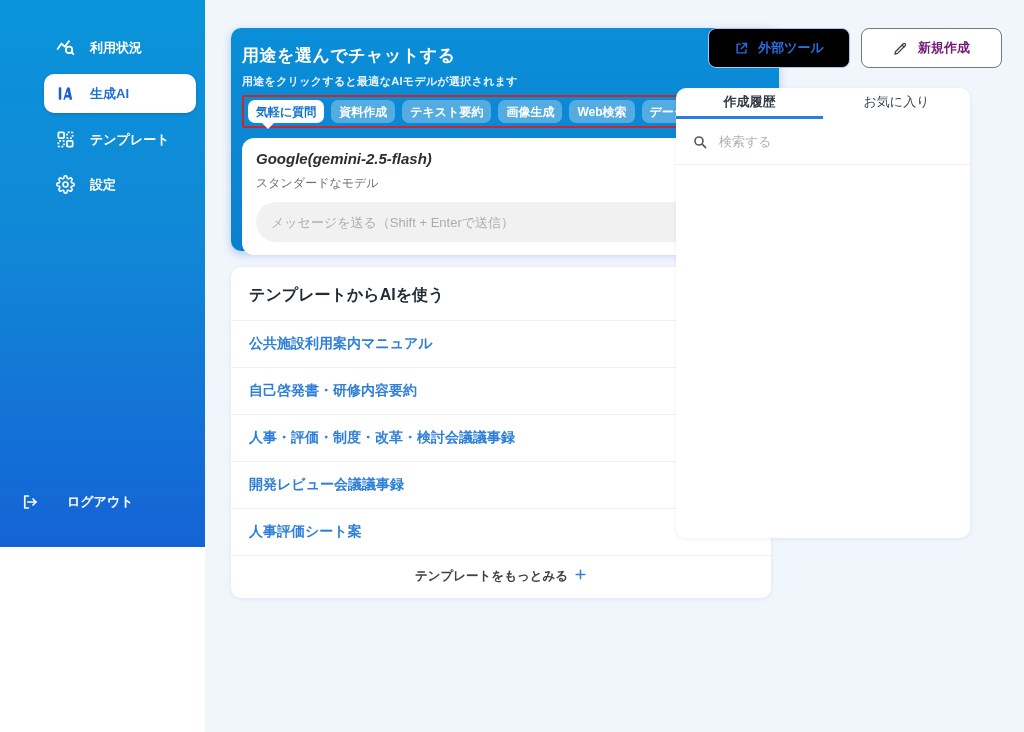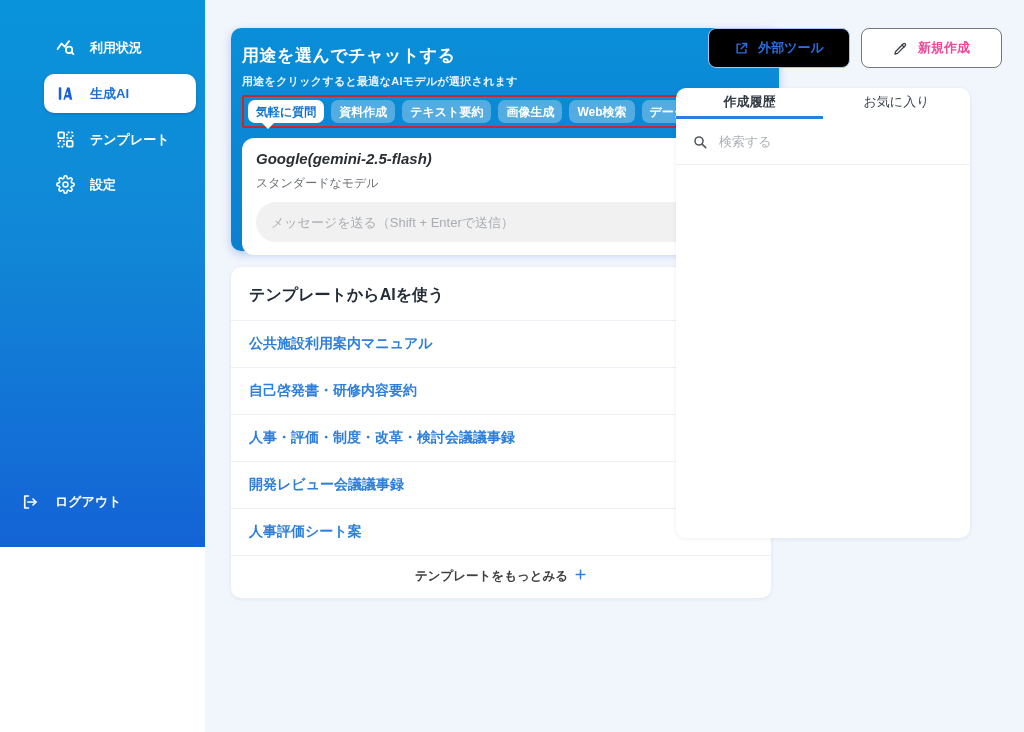--- a/index.html
+++ b/index.html
@@ -29,21 +29,21 @@
   }
   .nav-item .nav-icon { width:19px; height:19px; flex:0 0 19px; color:#ffffff; }
   .nav-item.active {
     background:#ffffff; color:#1d6fd2; border-radius:10px;
     margin:5px 9px; padding:10px 12px;
     box-shadow:0 1px 3px rgba(0,40,90,.25);
   }
   .nav-item.active .nav-icon { color:#1d5fd0; }
   .logout-item {
     position:absolute; left:0; bottom:26px; width:100%;
-    display:flex; align-items:center; gap:16px; padding:10px 21px;
+    display:flex; align-items:center; gap:28px; padding:10px 21px;
     color:#ffffff; font-size:13px; font-weight:bold; cursor:pointer;
   }
   .logout-item .nav-icon { width:18px; height:18px; color:#fff; }
 
   
   .chat-card {
     position:absolute; left:231px; top:28px; width:548px; height:223px;
     border-radius:10px;
     background:linear-gradient(180deg,#0a8ed8 0%, #0c80d0 100%);
     box-shadow:0 3px 8px rgba(20,99,214,.30);
@@ -112,21 +112,21 @@
   .btn-external {
     position:absolute; left:708px; top:28px; width:142px; height:40px;
     background:#000000; border:1px solid #a6c4ee; border-radius:8px;
     color:#2a6ee0; font-size:13px; font-weight:bold; font-family:inherit;
     display:flex; align-items:center; justify-content:center; gap:9px; cursor:pointer; z-index:4;
   }
   .btn-external .btn-icon { width:15px; height:15px; }
   .btn-new {
     position:absolute; left:861px; top:28px; width:141px; height:40px;
     background:#ffffff; border:1px solid #717880; border-radius:8px;
-    color:#ec4899; font-size:13px; font-weight:bold; font-family:inherit;
+    color:#701a75; font-size:13px; font-weight:bold; font-family:inherit;
     display:flex; align-items:center; justify-content:center; gap:10px; cursor:pointer; z-index:4;
   }
   .btn-new .btn-icon { width:15px; height:15px; color:#3a3f45; }
   .right-card {
     position:absolute; left:676px; top:88px; width:294px; height:450px;
     background:#ffffff; border-radius:10px;
     box-shadow:0 1px 4px rgba(25,55,100,.08); z-index:4;
   }
   .tabs { display:flex; height:31px; }
   .tab {

